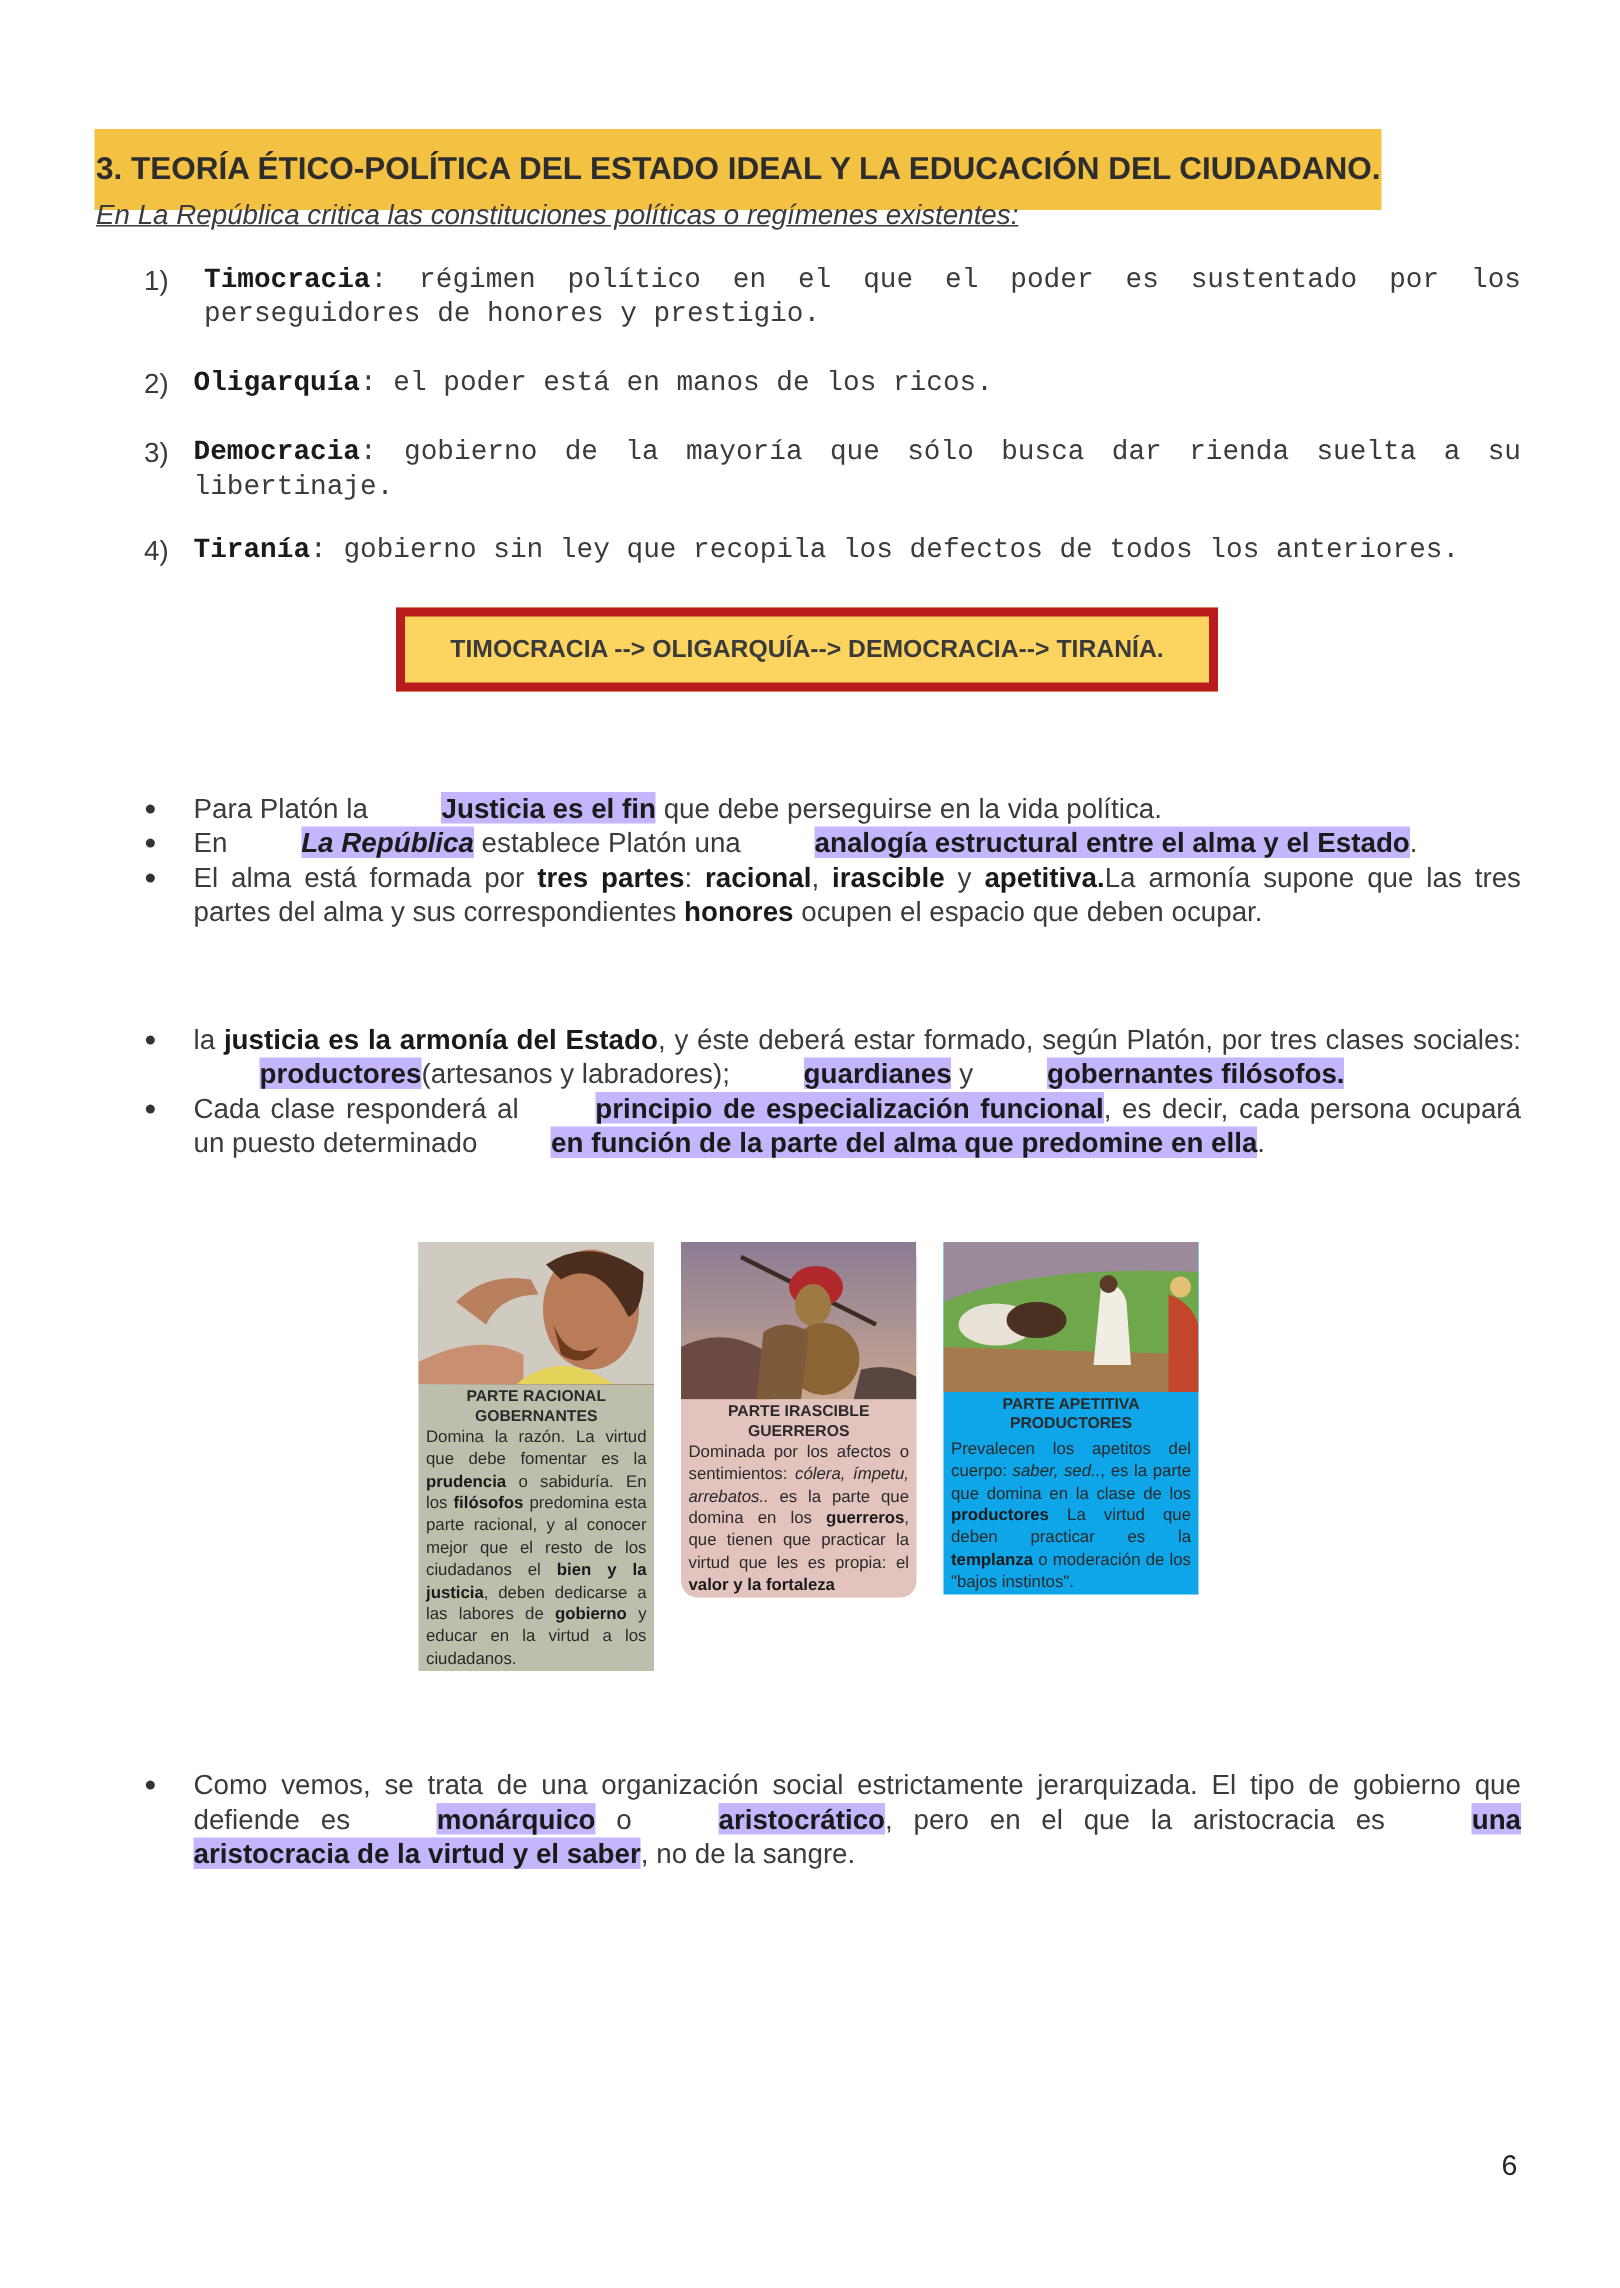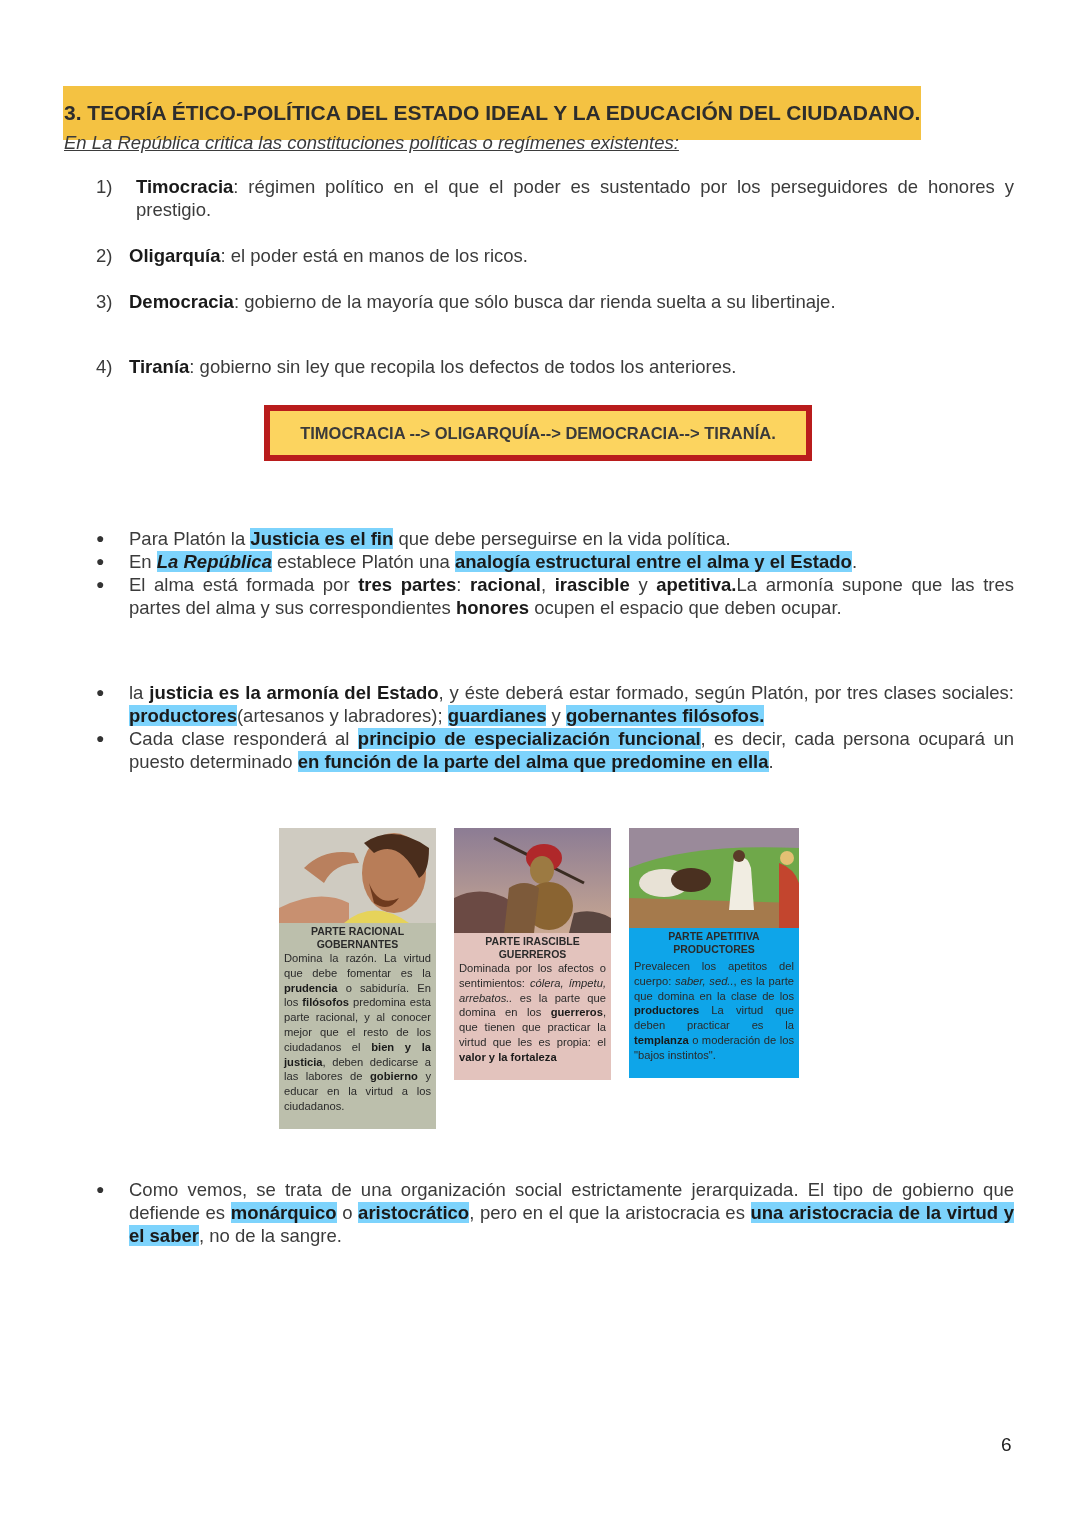--- a/index.html
+++ b/index.html
@@ -5,33 +5,33 @@
   html, body { margin: 0; padding: 0; background: #ffffff; }
   body { width: 1080px; height: 1525px; position: relative; overflow: hidden;
          font-family: "Liberation Sans", sans-serif; color: #3b3b3b; }
   .abs { position: absolute; }
   .title { left: 63px; top: 86px; font-size: 21px; font-weight: bold; color: #2d2d2d;
            background: #f4c242; padding: 14px 1px; line-height: 26px; white-space: nowrap; }
   .subtitle { left: 64px; top: 132px; font-size: 18.5px; font-style: italic; text-decoration: underline;
               color: #3b3b3b; white-space: nowrap; text-align: right; }
   .num-item { left: 96px; font-size: 18.5px; line-height: 23px; color: #3b3b3b; }
   .num-item .n { position: absolute; left: 0; }
-  .num-item .t { position: absolute; left: 33px; width: 885px; text-align: justify; }
+  .num-item .t { position: absolute; left: 33px; width: 885px; text-align: justify; font-family: Liberation Mono, monospace; }
   .num-item b { color: #1a1a1a; }
   .flow-box { left: 264px; top: 405px; width: 548px; height: 56px; background: #fcd45f;
               border: 6px solid #b91c1c; box-sizing: border-box; display: flex; align-items: center;
               justify-content: center; font-size: 16.5px; font-weight: bold; color: #3a3a3a; }
   .bullets { left: 96px; width: 918px; font-size: 18.5px; line-height: 23px; color: #3b3b3b; }
   .bullet { position: relative; padding-left: 33px; text-align: justify; }
   .bullet .dot { position: absolute; left: 0; top: 0; font-size: 14px; color: #333; }
-  .hl { background: #7dd3fc; }
+  .hl { background: #c4b5fd; margin-left: 44px; }
   b { color: #1a1a1a; }
   .card { position: absolute; box-sizing: border-box; }
   .card .img { width: 100%; position: relative; overflow: hidden; }
-  .card .cap { font-size: 11.2px; line-height: 14.8px; color: #2a2a2a; padding: 2px 5px 15px 5px;
+  .card .cap { font-size: 11.2px; line-height: 14.8px; color: #2a2a2a; padding: 2px 5px 0 5px;
                text-align: justify; }
   .card .cap .head { text-align: center; font-weight: bold; font-size: 10.5px; line-height: 13px; }
   .card b { color: #1a1a1a; }
   .page-num { left: 1001px; top: 1434px; font-size: 19px; color: #222; }
 </style>
 </head>
 <body>
 
 <div class="abs title">3. TEORÍA ÉTICO-POLÍTICA DEL ESTADO IDEAL Y LA EDUCACIÓN DEL CIUDADANO.</div>
 <div class="abs subtitle">En La República critica las constituciones políticas o regímenes existentes:</div>
@@ -95,21 +95,21 @@
       <path d="M65 95 Q95 70 130 95 Z" fill="#e6d35a"></path>
     </svg>
   </div>
   <div class="cap">
     <div class="head">PARTE RACIONAL</div>
     <div class="head">GOBERNANTES</div>
     <span>Domina la razón. La virtud que debe fomentar es la </span><b>prudencia</b><span> o sabiduría. En los </span><b>filósofos</b><span> predomina esta parte racional, y al conocer mejor que el resto de los ciudadanos el </span><b>bien y la justicia</b><span>, deben dedicarse a las labores de </span><b>gobierno</b><span> y educar en la virtud a los ciudadanos.</span>
   </div>
 </div>
 
-<div class="card" style="left:454px;top:828px;width:157px;background:#e3c3bd;">
+<div class="card" style="left:454px;top:828px;width:157px;background:#e3c3bd;border-radius:11px;">
   <div class="img" style="height:105px;">
     <svg width="157" height="105" viewBox="0 0 157 105">
       <defs>
           <linearGradient id="sky" x1="0" y1="0" x2="0" y2="1">
             <stop offset="0" stop-color="#8c7c94"></stop>
             <stop offset="1" stop-color="#c9a892"></stop>
           </linearGradient>
         </defs>
       <rect width="157" height="105" fill="url(#sky)"></rect>
       <path d="M0 70 Q30 55 60 75 L60 105 L0 105 Z" fill="#6b4a44"></path>

